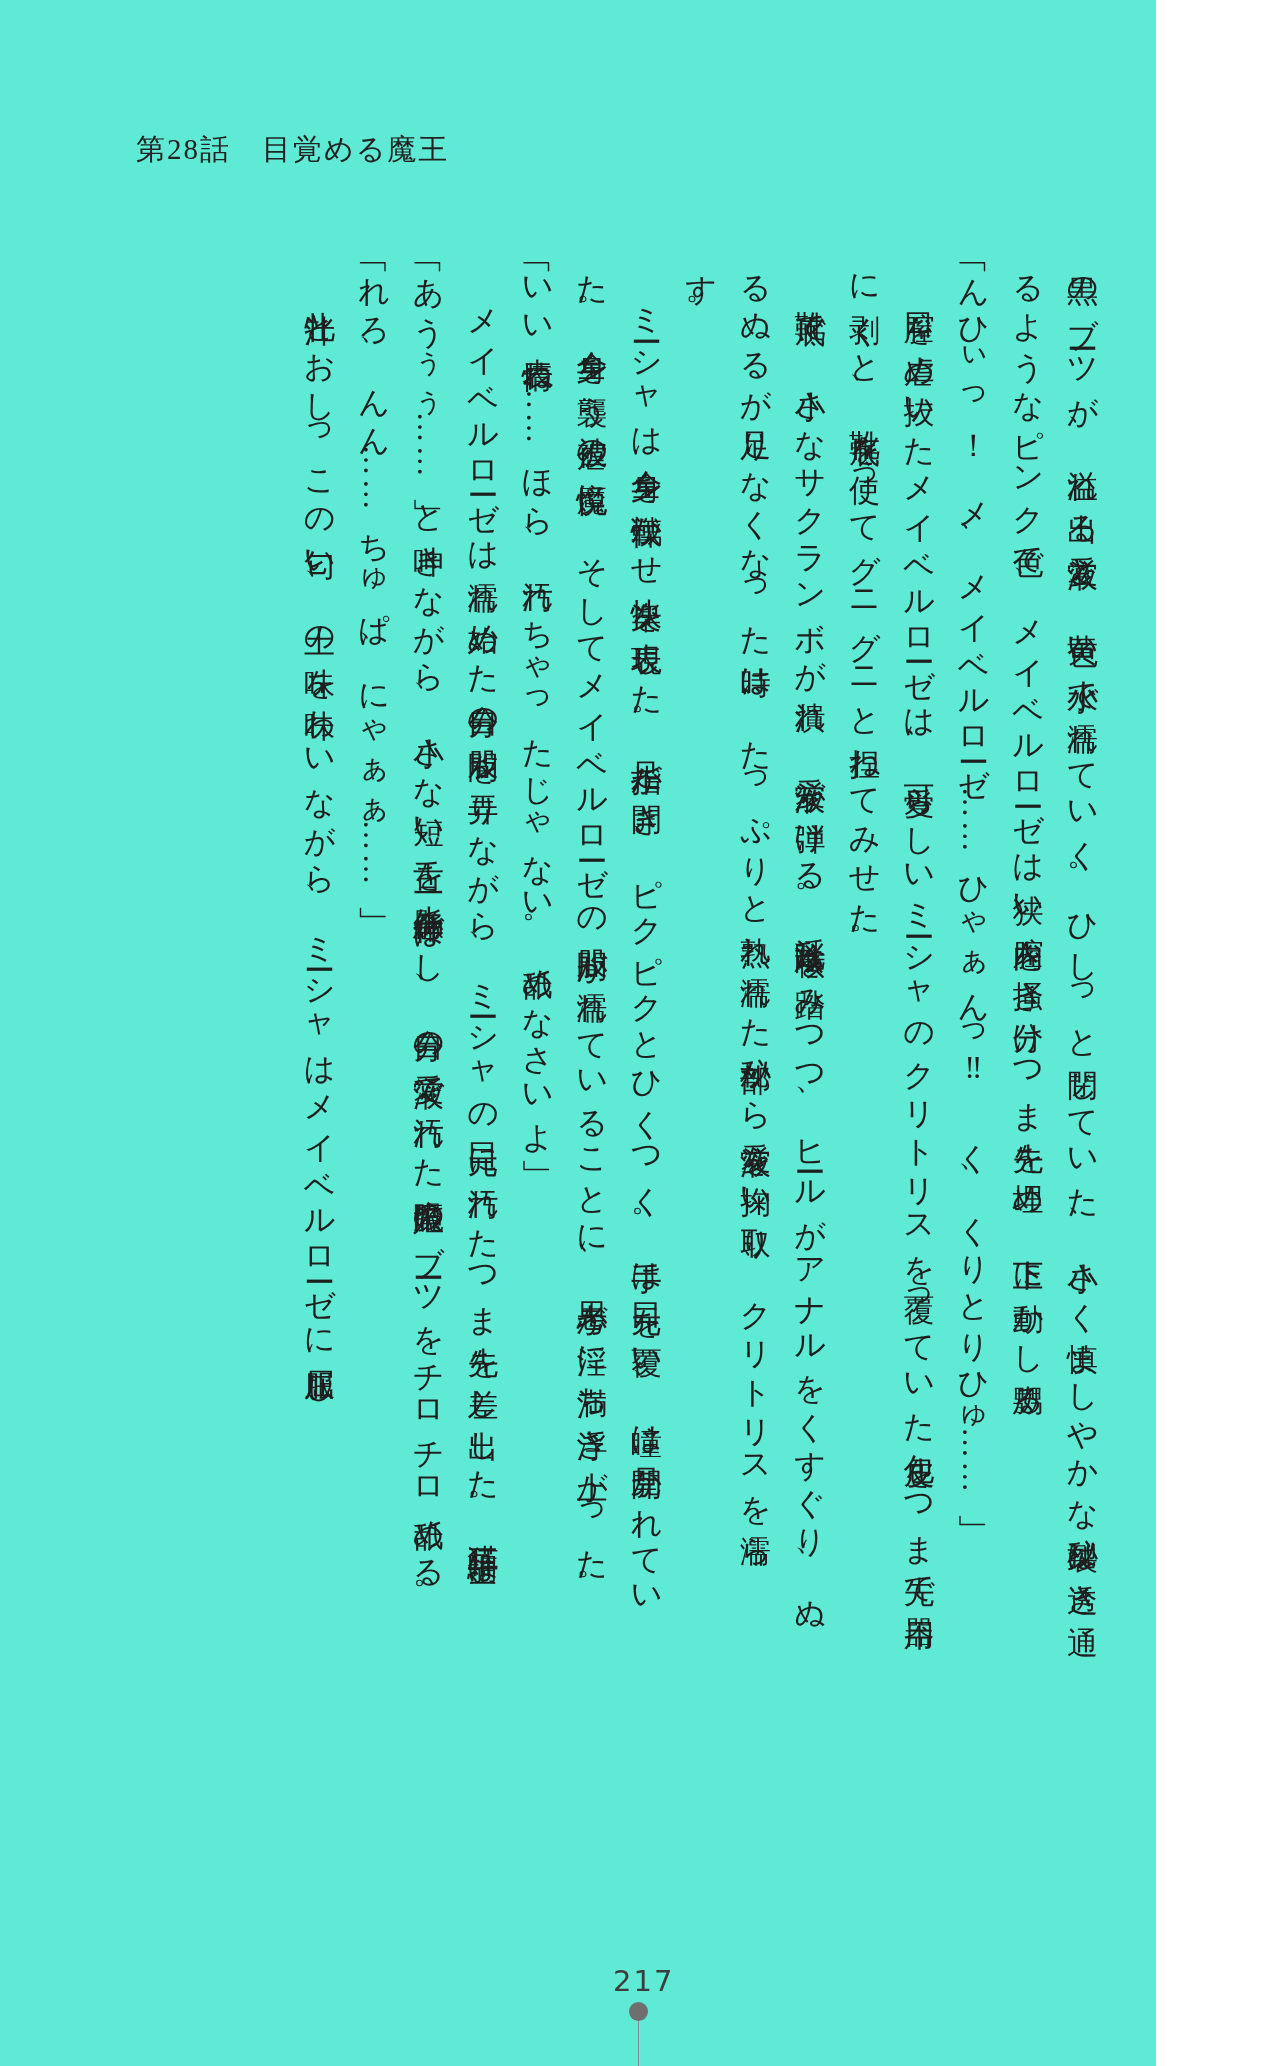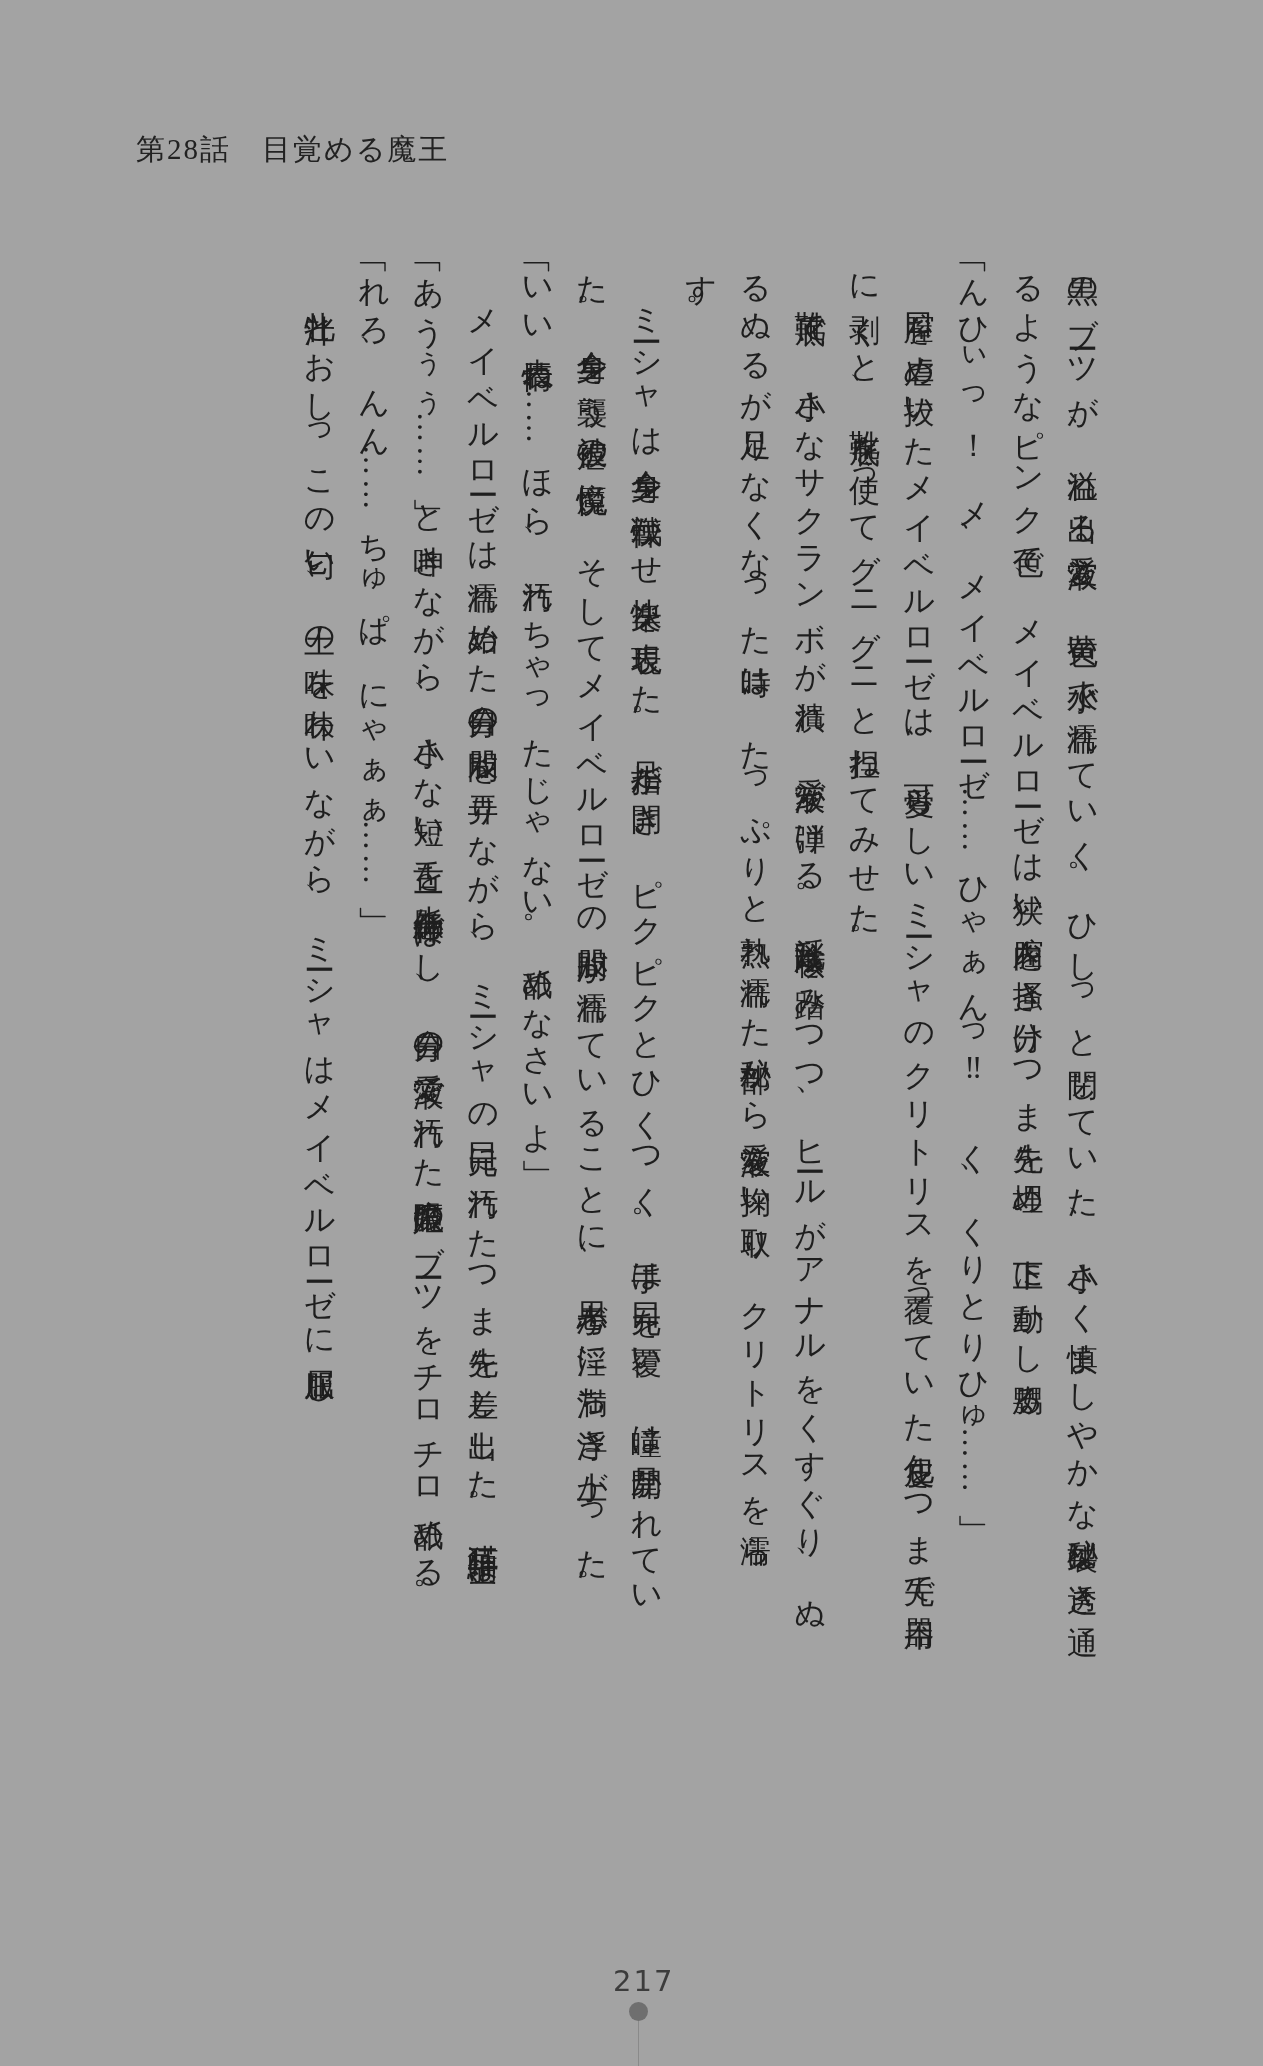--- a/index.html
+++ b/index.html
@@ -2,23 +2,23 @@
 <html lang="ja"><head>
 <meta charset="utf-8">
 <style>
   html, body {
     margin: 0;
     padding: 0;
     background: #ffffff;
   }
   .page {
     position: relative;
-    width: 1263px;
+    width: 1156px;
     height: 2066px;
-    background: #a3a3a3;
+    background: #5eead4;
     overflow: hidden;
     font-family: "Liberation Serif", "DejaVu Serif", serif;
     color: #1e1e1e;
   }
   .chapter-header {
     position: absolute;
     left: 136px;
     top: 130px;
     font-size: 29px;
     letter-spacing: 2px;

